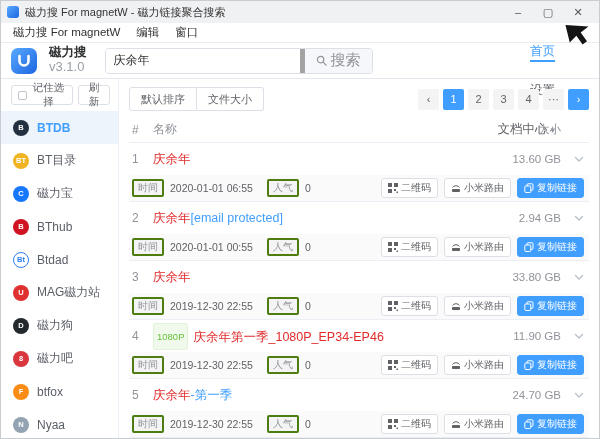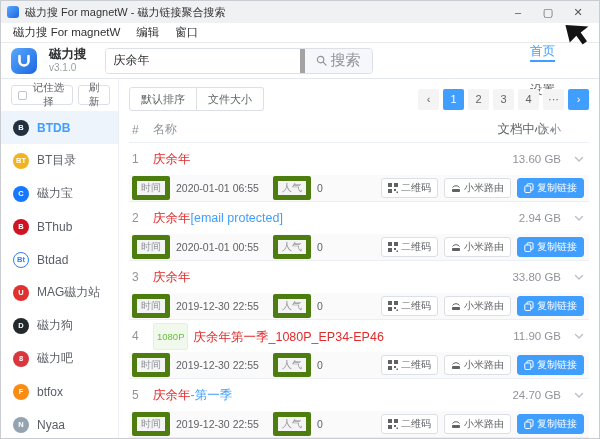--- a/index.html
+++ b/index.html
@@ -20,21 +20,21 @@
   .win-controls span { width: 30px; text-align: center; line-height: 22px; font-size: 11px; color: #555; cursor: default; }
 
   
   .menubar { height: 20px; display: flex; align-items: center; background: #fff; border-bottom: 1px solid #ebebeb; padding: 0 4px; }
   .menubar span { padding: 0 8px; font-size: 11.5px; color: #303133; cursor: default; }
 
   
   .header { height: 36px; display: flex; align-items: center; gap: 12px; padding: 0 10px; border-bottom: 1px solid #e4e7ed; background: #fff; }
   .app-meta { line-height: 1.1; flex: none; }
   .app-name { font-size: 12.5px; font-weight: bold; color: #303133; }
-  .app-version { font-size: 10px; color: #9aa0a6; }
+  .app-version { font-size: 13px; color: #9aa0a6; }
   .searchbox { width: 268px; height: 26px; border: 1px solid #dcdfe6; border-radius: 4px; display: flex; overflow: hidden; margin-left: 6px; background:#fff; }
   .search-input { flex: 1; border: none; outline: none; padding: 0 8px; font-size: 12px; color: #303133; font-family: inherit; min-width: 0; }
   .search-btn { width: 72px; background: #f5f7fa; border-left: 5px solid #a3a3a3; display: flex; align-items: center; justify-content: center; gap: 4px; color: #909399; font-size: 15px; cursor: pointer; margin-left: 44px; }
   .nav { margin-left: auto; display: flex; align-items: flex-end; gap: 20px; height: 100%; padding-right: 34px; flex-direction: column; }
   .nav-item { height: 100%; display: flex; align-items: center; font-size: 12.5px; color: #606266; border-bottom: 2px solid transparent; cursor: pointer; gap: 3px; }
   .nav-item.active { color: var(--accent); border-bottom-color: var(--accent); }
   .caret { font-size: 9px; color: #909399; }
 
   
   .app-body { display: flex; height: 359px; }
@@ -66,21 +66,21 @@
   .col-size { width: 80px; flex: none; text-align: right; color: #909399; font-size: 11.5px; }
   .col-caret { width: 28px; flex: none; display: flex; align-items: center; justify-content: flex-end; padding-right: 4px; }
 
   .row-main { display: flex; align-items: center; height: 32px; }
   .row-main .col-name { font-size: 12.5px; cursor: pointer; }
   .part-red { color: var(--red); }
   .part-blue { color: var(--accent); }
   .badge { display: inline-block; background: #f0f9eb; border: 1px solid #e1f3d8; color: var(--green); font-size: 9.5px; line-height: 13px; padding: 6px 3px; border-radius: 2px; margin-right: 5px; vertical-align: 1px; }
 
   .row-detail { display: flex; align-items: center; height: 27px; background: #fafafa; border-bottom: 1px solid #ebeef5; padding: 0 5px 0 3px; gap: 6px; font-size: 10.5px; }
-  .tag { background: #f4f4f5; border: 5px solid #4d7c0f; color: #909399; border-radius: 2px; padding: 0 4px; line-height: 14px; font-size: 10px; flex: none; }
+  .tag { background: #f4f4f5; border: 2px solid #4d7c0f; color: #909399; border-radius: 2px; padding: 0 4px; line-height: 14px; font-size: 10px; flex: none; }
   .tag.pop { margin-left: 8px; }
   .val { color: #606266; font-size: 10.5px; white-space: nowrap; }
   .spacer { flex: 1; }
   .mini { height: 20px; border: 1px solid #dcdfe6; background: #fff; border-radius: 3px; color: #606266; font-size: 10px; display: inline-flex; align-items: center; gap: 3px; padding: 0 6px; cursor: pointer; font-family: inherit; flex: none; }
   .mini.primary { background: var(--accent); border-color: var(--accent); color: #fff; }
 
   .stamp { position: absolute; top: 18px; right: 5px; z-index: 20; pointer-events: none; }
 </style>
 </head>
 <body>

